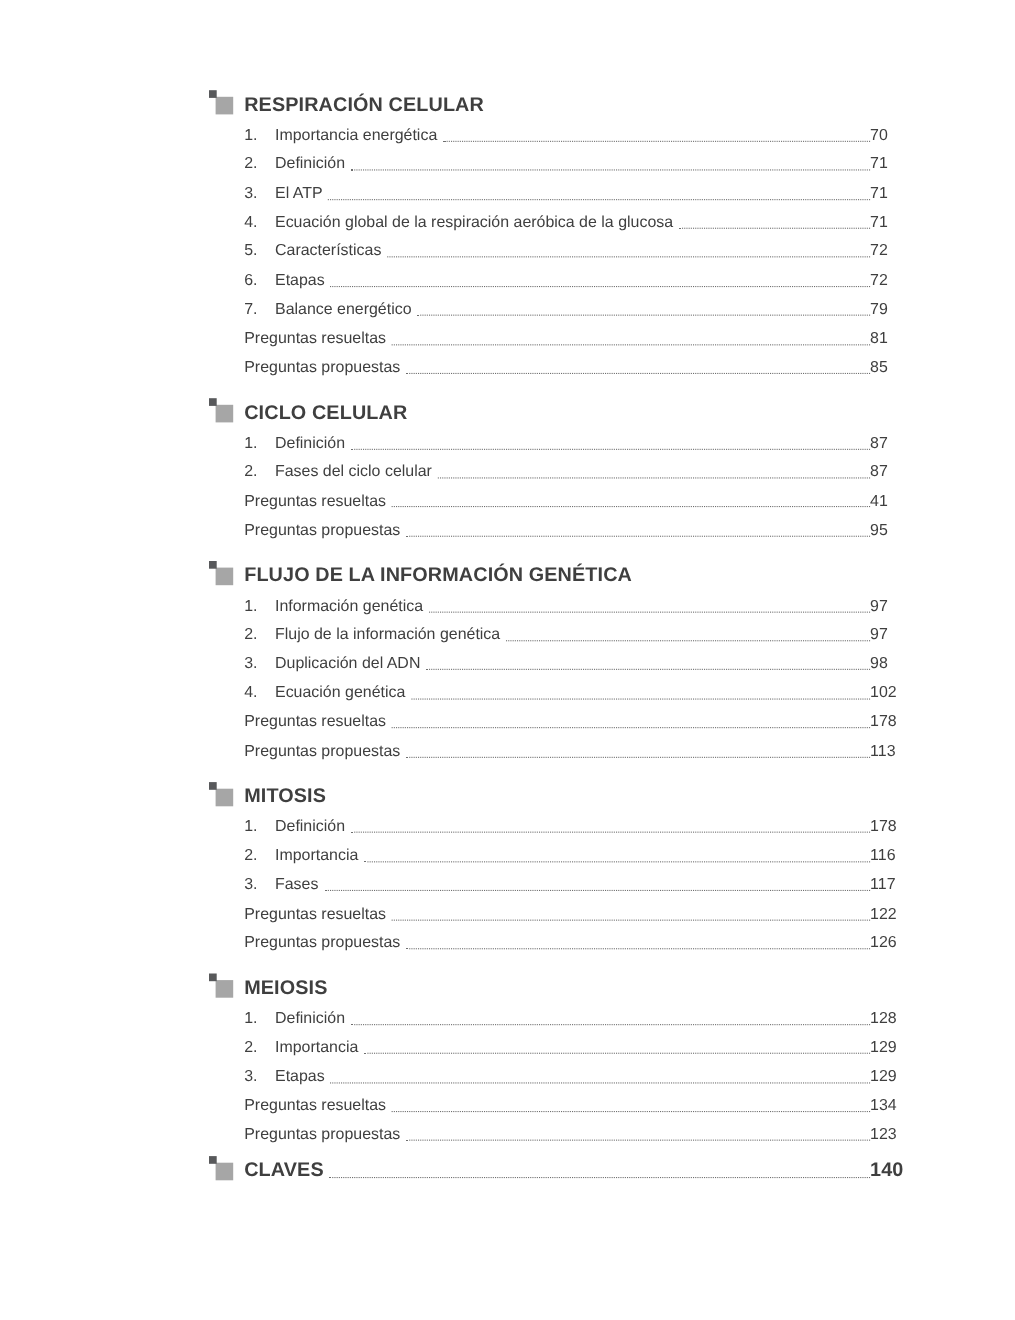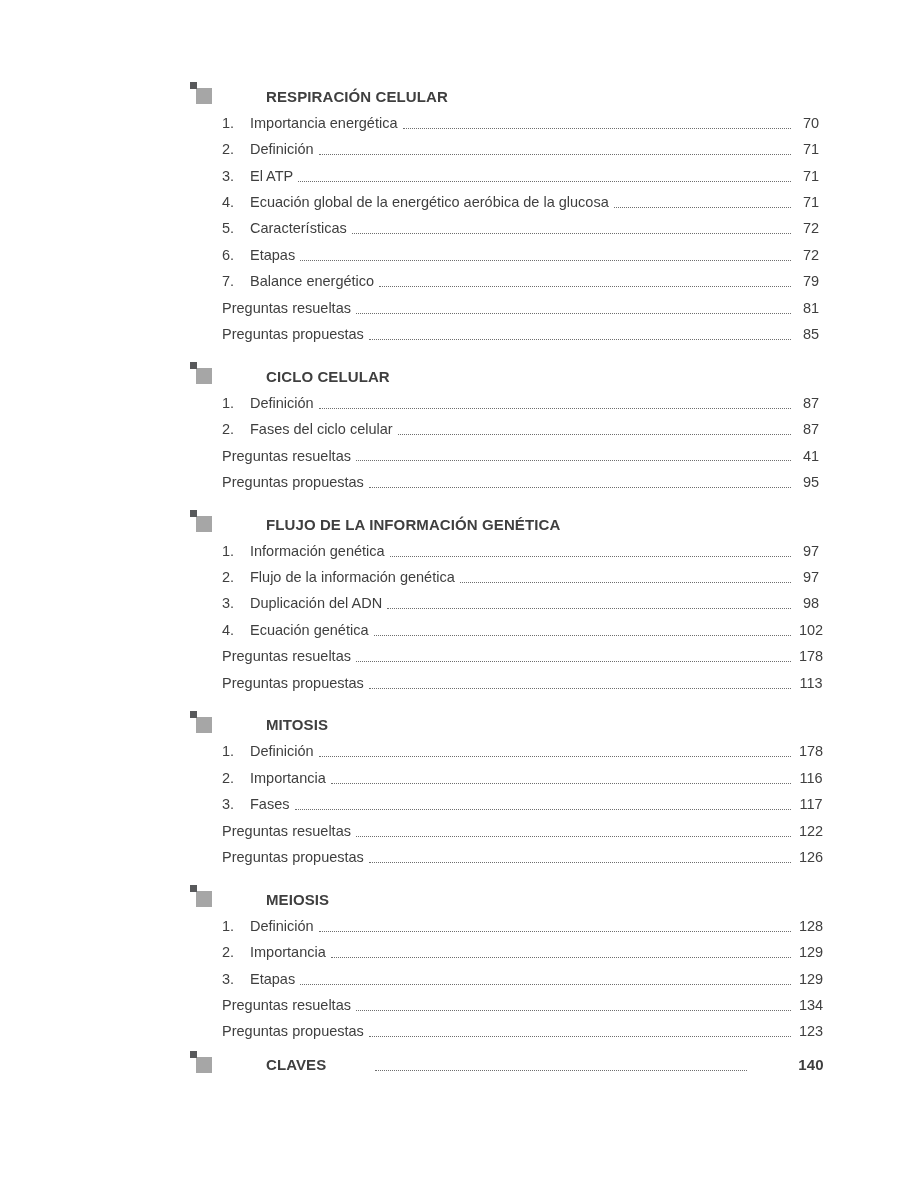--- a/index.html
+++ b/index.html
@@ -26,24 +26,23 @@
     display: flex;
     align-items: flex-end;
     height: 26.4px;
     padding-left: 32px;
     font-size: 14.5px;
     line-height: 1.1;
     box-sizing: border-box;
   }
   .row.head {
     padding-left: 0;
-    font-size: 15px;
+    font-size: 18px;
     font-weight: 700;
     letter-spacing: 0.1px;
-    gap: 44px;
   }
 
   .icon {
     position: relative;
     width: 32px;
     height: 23px;
     flex: none;
     align-self: flex-end;
   }
   .icon .sq-small {
@@ -69,21 +68,21 @@
 
   .leader {
     flex: 1 1 auto;
     min-width: 12px;
     border-bottom: 1.6px dotted var(--leader, #6e6e6e);
     margin: 0 0 3px 5px;
   }
   .page-num {
     flex: none;
     width: 40px;
-    text-align: center;
+    text-align: left;
     white-space: nowrap;
   }
 </style>
 </head>
 <body>
 
 <div class="page" style="--text: #3f3f3f; --icon-small: #58595b; --icon-large: #a6a6a6; --leader: #6e6e6e; --page-bg: #ffffff;">
   <main class="toc">
       <section class="sec">
         <div class="row head">
@@ -106,21 +105,21 @@
           <span class="page-num">71</span>
         </div>
         <div class="row item">
           <span class="num">3.</span>
           <span class="label">El ATP</span>
           <span class="leader"></span>
           <span class="page-num">71</span>
         </div>
         <div class="row item">
           <span class="num">4.</span>
-          <span class="label">Ecuación global de la energético aeróbica de la glucosa</span>
+          <span class="label">Ecuación global de la respiración aeróbica de la glucosa</span>
           <span class="leader"></span>
           <span class="page-num">71</span>
         </div>
         <div class="row item">
           <span class="num">5.</span>
           <span class="label">Características</span>
           <span class="leader"></span>
           <span class="page-num">72</span>
         </div>
         <div class="row item">

